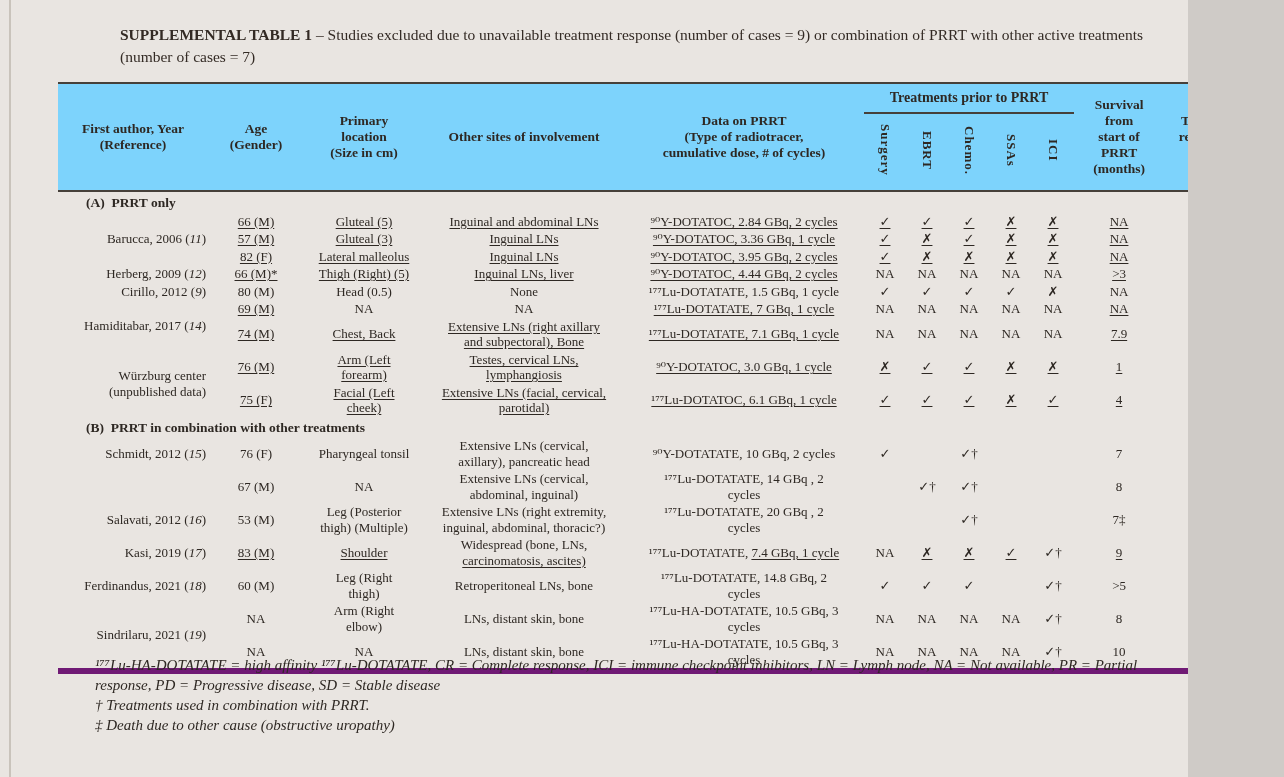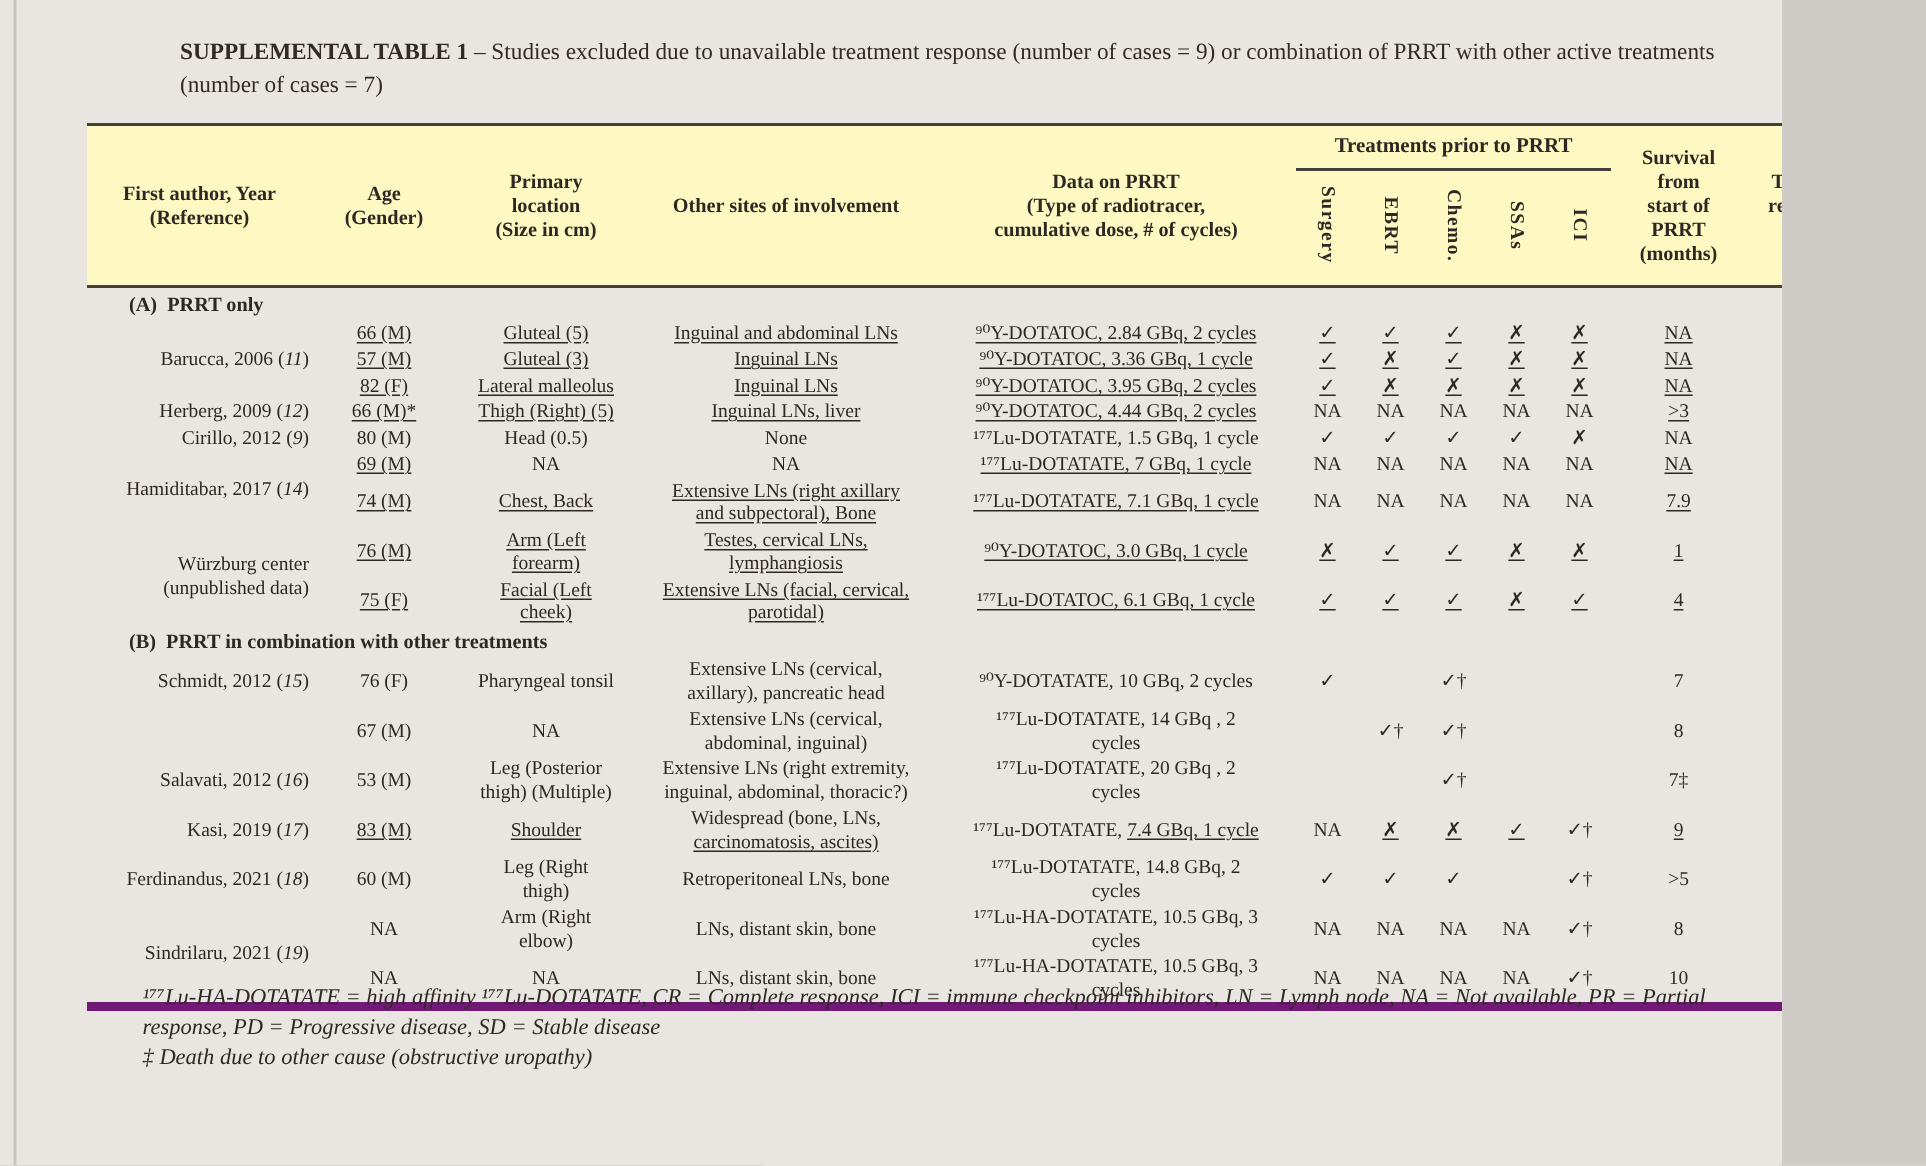--- a/index.html
+++ b/index.html
@@ -13,21 +13,21 @@
     position:absolute;left:120px;top:24px;width:1030px;
     font-size:15.5px;line-height:22px;color:#332a24;
   }
   .title b{font-weight:bold;}
   .tbl-wrap{position:absolute;left:58px;top:82px;width:1200px;}
   table{
     border-collapse:collapse;table-layout:fixed;width:1200px;
     font-size:13px;color:#2e2823;
   }
   thead th{
-    background:#fef9c3;font-weight:bold;text-align:center;vertical-align:middle;
+    background:#7dd3fc;font-weight:bold;text-align:center;vertical-align:middle;
     white-space:pre-line;padding:2px 2px;font-size:13.5px;line-height:16px;
   }
   table{border-top:2px solid #46403a;}
   thead{border-bottom:2px solid #46403a;}
   tbody{border-bottom:6px solid #701a75;}
   th.group{border-bottom:2px solid #46403a;height:24px;vertical-align:middle;font-size:14px;}
   tr.h2 th{height:72px;vertical-align:middle;}
   th.vert span{
     display:inline-block;writing-mode:vertical-rl;
     font-weight:bold;font-size:13px;letter-spacing:1px;line-height:14px;
@@ -346,16 +346,17 @@
             <td><span>✓†</span></td>
             <td><span>10</span></td>
             <td><span>PR</span></td>
           </tr>
         </tbody>
     </table>
   </div>
 
   <div class="footnotes">
     <div>¹⁷⁷Lu-HA-DOTATATE = high affinity ¹⁷⁷Lu-DOTATATE, CR = Complete response, ICI = immune checkpoint inhibitors, LN = Lymph node, NA = Not available, PR = Partial response, PD = Progressive disease, SD = Stable disease</div>
+    <div>† Treatments used in combination with PRRT.</div>
     <div>‡ Death due to other cause (obstructive uropathy)</div>
   </div>
 
 </div>
 
 </body></html>

